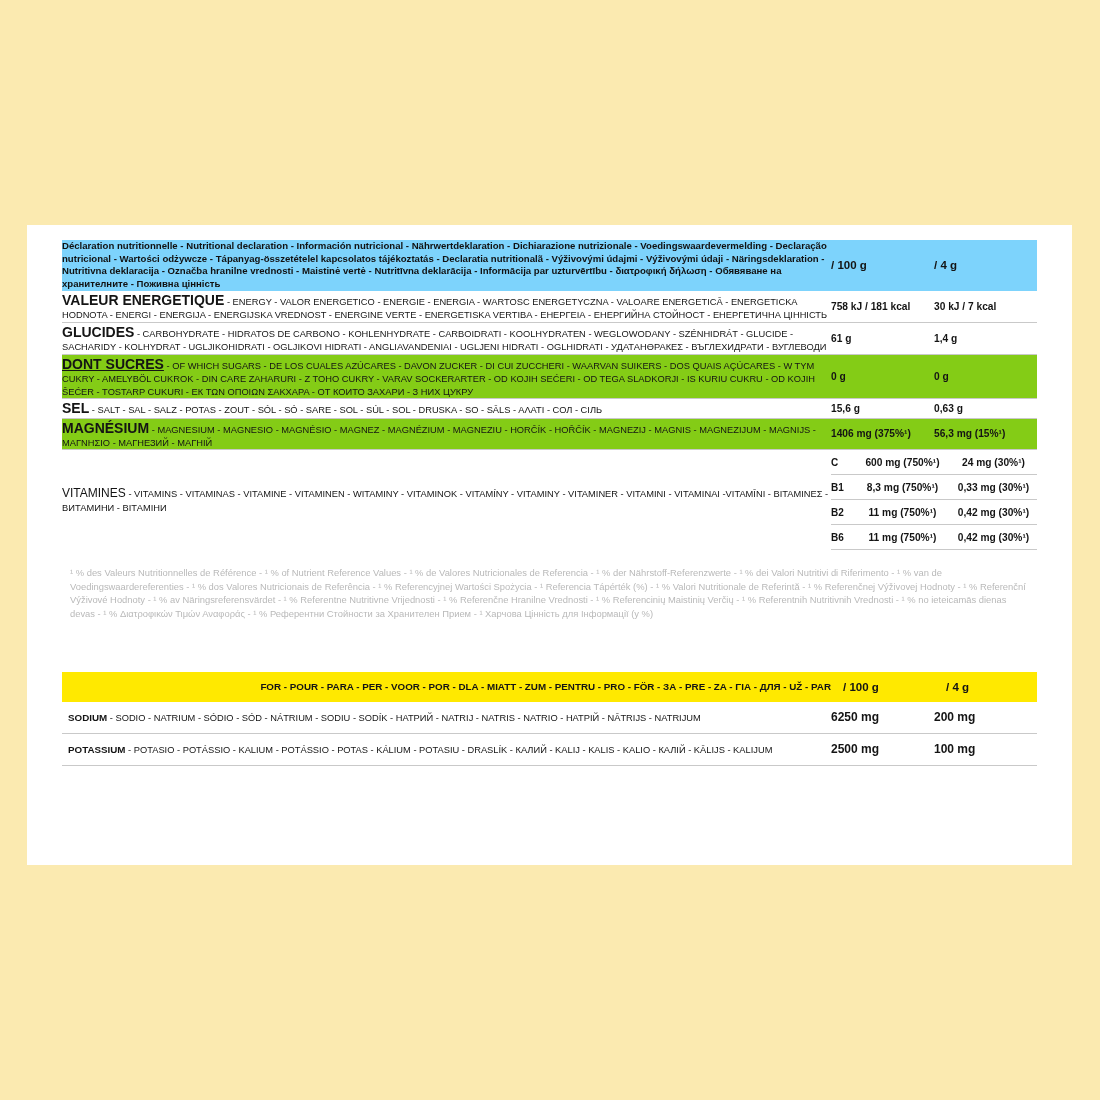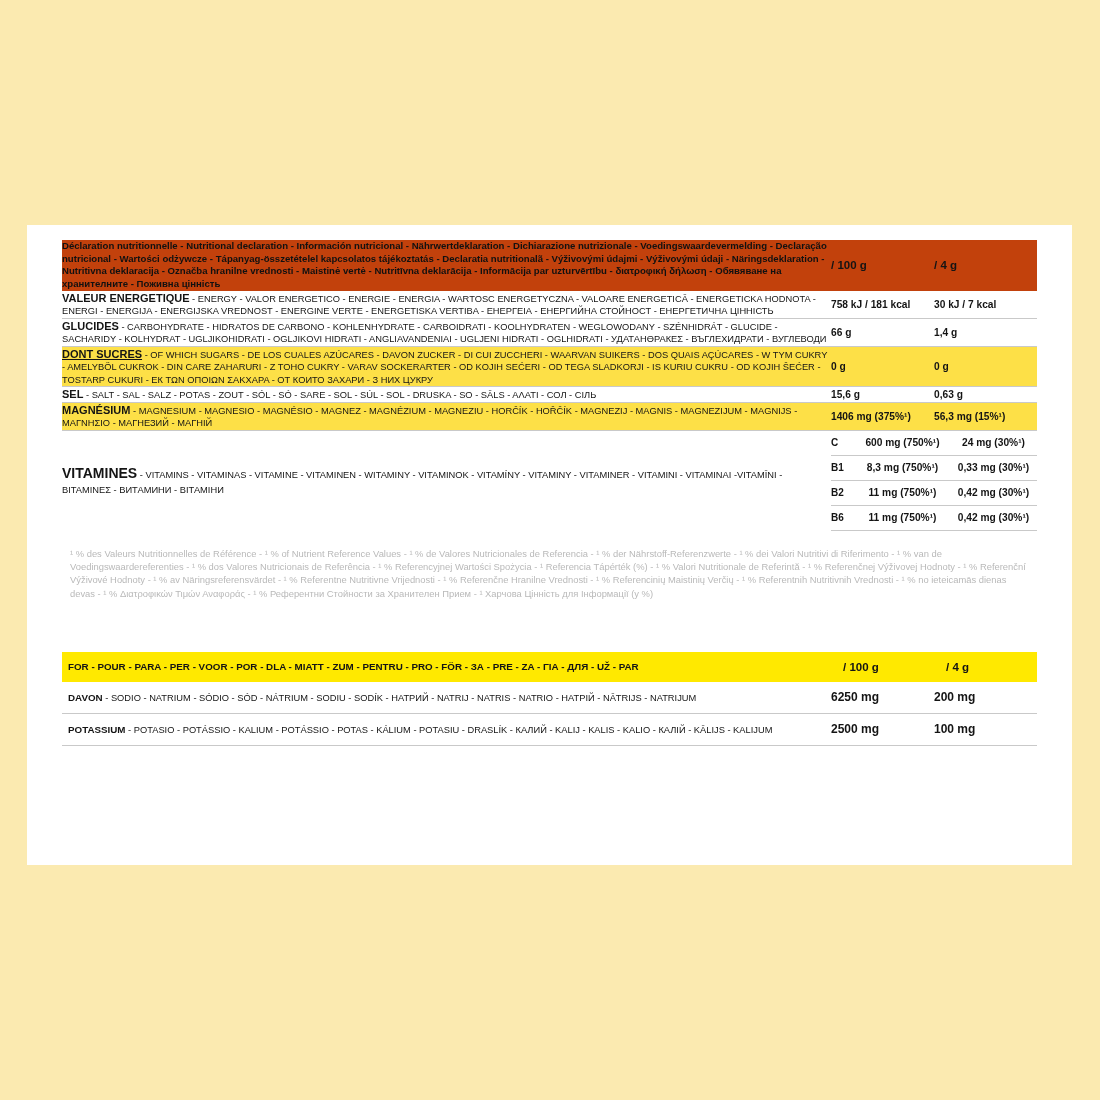--- a/index.html
+++ b/index.html
@@ -45,21 +45,21 @@
   }
   .nut-table td {
     vertical-align: middle;
     padding: 0;
   }
   .col-label { width: 769px; }
   .col-a { width: 103px; }
   .col-b { width: 103px; }
 
   .hdr-row td {
-    background: #c2410c;
+    background: #7dd3fc;
   }
   .hdr-langs {
     padding: 5px 6px 6px 6px;
     line-height: 1.32;
     font-size: 9.6px;
     font-weight: bold;
     color: #111;
   }
   .hdr-unit {
     text-align: left;
@@ -73,44 +73,44 @@
   .row-line {
     border-bottom: 1px solid #c9c9c9;
   }
   .cell-label {
     padding: 6px 6px 6px 6px;
     line-height: 1.33;
     font-size: 9.3px;
   }
   .cell-label b {
     font-weight: bold;
-    font-size: 11px;
+    font-size: 14px;
   }
   .cell-val {
     font-size: 10.2px;
     font-weight: bold;
     padding: 6px 2px;
     white-space: nowrap;
   }
   .yellow-row td {
-    background: #fde047;
+    background: #84cc16;
   }
   .sugar-label b { text-decoration: underline; }
   .vit-table {
     width: 975px;
     border-collapse: collapse;
     table-layout: fixed;
   }
   .vit-table td { padding: 0; vertical-align: middle; }
   .vit-names {
     padding: 8px 6px;
     line-height: 1.5;
     font-size: 9.3px;
   }
-  .vit-names b { font-weight: bold; font-size: 14px; }
+  .vit-names b { font-weight: normal; font-size: 12px; }
   .col-vitlabel { width: 769px; }
   .col-vitcode { width: 24px; }
   .col-vita { width: 95px; }
   .col-vitb { width: 87px; }
   .vit-code {
     font-weight: bold;
     font-size: 10px;
     text-align: left;
     padding-left: 2px;
   }
@@ -145,20 +145,21 @@
   }
   .min-table td { padding: 0; vertical-align: middle; }
   .min-hdr td {
     background: #ffe900;
     height: 30px;
   }
   .min-hdr .min-lab {
     font-weight: bold;
     font-size: 9.8px;
     padding-left: 6px;
+    text-align: right;
   }
   .min-hdr .min-unit {
     font-weight: bold;
     font-size: 11.5px;
     padding-left: 12px;
     text-align: left;
   }
   .min-row td {
     border-bottom: 1px solid #c9c9c9;
     height: 31px;
@@ -195,21 +196,21 @@
         </tr>
 
         <tr class="row-line">
           <td class="cell-label"><b>VALEUR ENERGETIQUE</b><span> - ENERGY - VALOR ENERGETICO - ENERGIE - ENERGIA - WARTOSC ENERGETYCZNA - VALOARE ENERGETICĂ - ENERGETICKA HODNOTA - ENERGI - ENERGIJA - ENERGIJSKA VREDNOST - ENERGINE VERTE - ENERGETISKA VERTIBA - ЕНЕРГЕІА - ЕНЕРГИЙНА СТОЙНОСТ - ЕНЕРГЕТИЧНА ЦІННІСТЬ</span></td>
           <td class="cell-val">758 kJ / 181 kcal</td>
           <td class="cell-val">30 kJ / 7 kcal</td>
         </tr>
 
         <tr class="row-line">
           <td class="cell-label"><b>GLUCIDES</b><span> - CARBOHYDRATE - HIDRATOS DE CARBONO - KOHLENHYDRATE - CARBOIDRATI - KOOLHYDRATEN - WEGLOWODANY - SZÉNHIDRÁT - GLUCIDE - SACHARIDY - KOLHYDRAT - UGLJIKOHIDRATI - OGLJIKOVI HIDRATI - ANGLIAVANDENIAI - UGLJENI HIDRATI - OGLHIDRATI - УДАТАНӨРАКЕΣ - ВЪГЛЕХИДРАТИ - ВУГЛЕВОДИ</span></td>
-          <td class="cell-val">66 g</td>
+          <td class="cell-val">61 g</td>
           <td class="cell-val">1,4 g</td>
         </tr>
 
         <tr class="row-line yellow-row">
           <td class="cell-label sugar-label"><b>DONT SUCRES</b><span> - OF WHICH SUGARS - DE LOS CUALES AZÚCARES - DAVON ZUCKER - DI CUI ZUCCHERI - WAARVAN SUIKERS - DOS QUAIS AÇÚCARES - W TYM CUKRY - AMELYBÖL CUKROK - DIN CARE ZAHARURI - Z TOHO CUKRY - VARAV SOCKERARTER - OD KOJIH SEĆERI - OD TEGA SLADKORJI - IS KURIU CUKRU - OD KOJIH ŠEĆER - TOSTARP CUKURI - ЕК ΤΩΝ ΟΠΟΙΩΝ ΣΑΚΧΑΡΑ - ОТ КОИТО ЗАХАРИ - З НИХ ЦУКРУ</span></td>
           <td class="cell-val">0 g</td>
           <td class="cell-val">0 g</td>
         </tr>
 
         <tr class="row-line">
@@ -267,21 +268,21 @@
             <col class="col-a">
             <col class="col-b">
         </colgroup>
         <tbody>
           <tr class="min-hdr">
             <td class="min-lab">FOR - POUR - PARA - PER - VOOR - POR - DLA - MIATT - ZUM - PENTRU - PRO - FÖR - ЗА - PRE - ZA - ΓΙΑ - ДЛЯ - UŽ - PAR</td>
             <td class="min-unit">/ 100 g</td>
             <td class="min-unit">/ 4 g</td>
           </tr>
           <tr class="min-row">
-            <td class="min-lab"><b>DAVON</b><span> - SODIO - NATRIUM - SÓDIO - SÓD - NÁTRIUM - SODIU - SODÍK - НАТРИЙ - NATRIJ - NATRIS - NATRIO - НАТРІЙ - NĀTRIJS - NATRIJUM</span></td>
+            <td class="min-lab"><b>SODIUM</b><span> - SODIO - NATRIUM - SÓDIO - SÓD - NÁTRIUM - SODIU - SODÍK - НАТРИЙ - NATRIJ - NATRIS - NATRIO - НАТРІЙ - NĀTRIJS - NATRIJUM</span></td>
             <td class="min-val">6250 mg</td>
             <td class="min-val">200 mg</td>
           </tr>
           <tr class="min-row">
             <td class="min-lab"><b>POTASSIUM</b><span> - POTASIO - POTÁSSIO - KALIUM - POTÁSSIO - POTAS - KÁLIUM - POTASIU - DRASLÍK - КАЛИЙ - KALIJ - KALIS - KALIO - КАЛІЙ - KĀLIJS - KALIJUM</span></td>
             <td class="min-val">2500 mg</td>
             <td class="min-val">100 mg</td>
           </tr>
         </tbody>
       </table>

